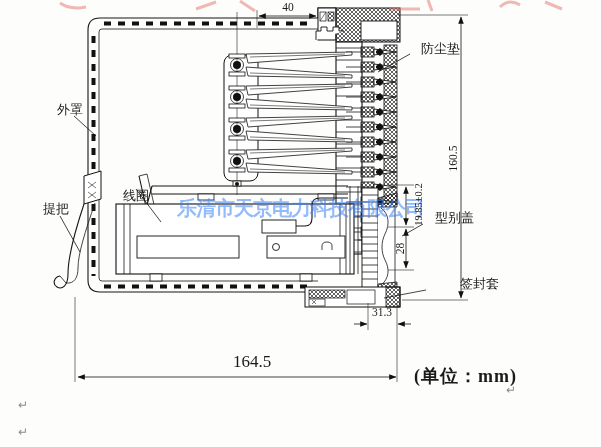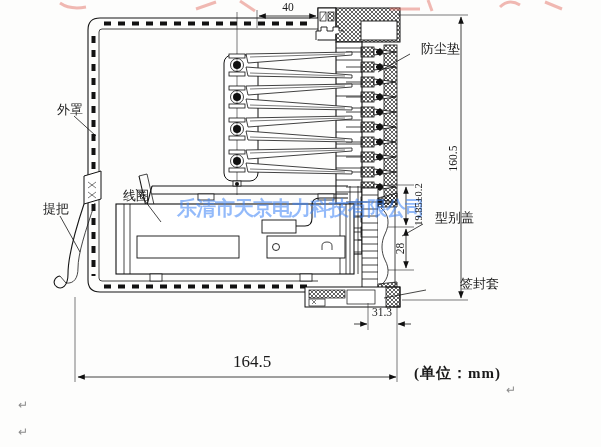--- a/index.html
+++ b/index.html
@@ -8,21 +8,21 @@
   svg{position:absolute;left:0;top:0;}
   .s1{stroke:#161616;stroke-width:1.1;fill:none;}
   .s2{stroke:#161616;stroke-width:0.8;fill:none;}
   .thin{stroke:#222;stroke-width:0.6;fill:none;}
   .dimln{stroke:#111;stroke-width:0.8;fill:none;}
   .lbl{position:absolute;font-size:13px;line-height:14px;white-space:nowrap;z-index:6;padding-left:12px;}
   .dim{position:absolute;font-size:11.5px;line-height:13px;white-space:nowrap;z-index:6;text-align:center;}
   .rot{transform:rotate(-90deg);}
   .caption{position:absolute;left:139px;top:406px;font-size:14px;font-weight:500;
            letter-spacing:1px;white-space:nowrap;z-index:6;}
-  .unit{position:absolute;left:414px;top:364px;font-size:15px;font-weight:bold;
+  .unit{position:absolute;left:414px;top:364px;font-size:18px;font-weight:bold;
         letter-spacing:1px;white-space:nowrap;z-index:6;}
   .pilcrow{color:#8b8b8b;font-size:12px;font-weight:normal;}
   .pmark{position:absolute;z-index:6;color:#8b8b8b;font-size:12px;}
   .wm-center{position:absolute;left:136px;top:195px;z-index:5;font-size:20px;font-weight:bold;
              letter-spacing:-1px;color:#3b82f6;opacity:0.55;white-space:nowrap;
              font-family:"Liberation Serif",serif;margin-left:41px;}
   .wm-top{position:absolute;left:0;top:0;width:601px;height:16px;z-index:5;}
 </style>
 </head>
 <body>

